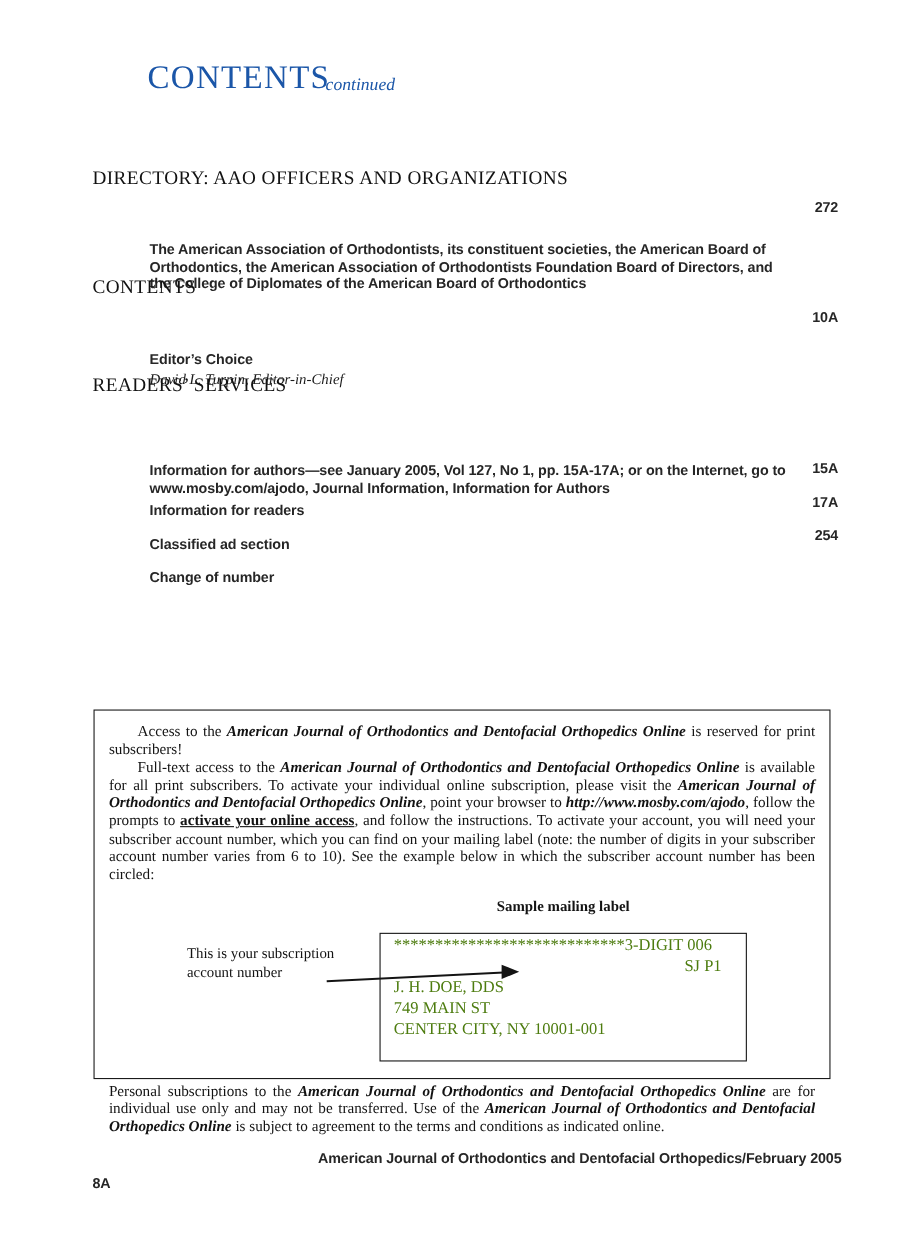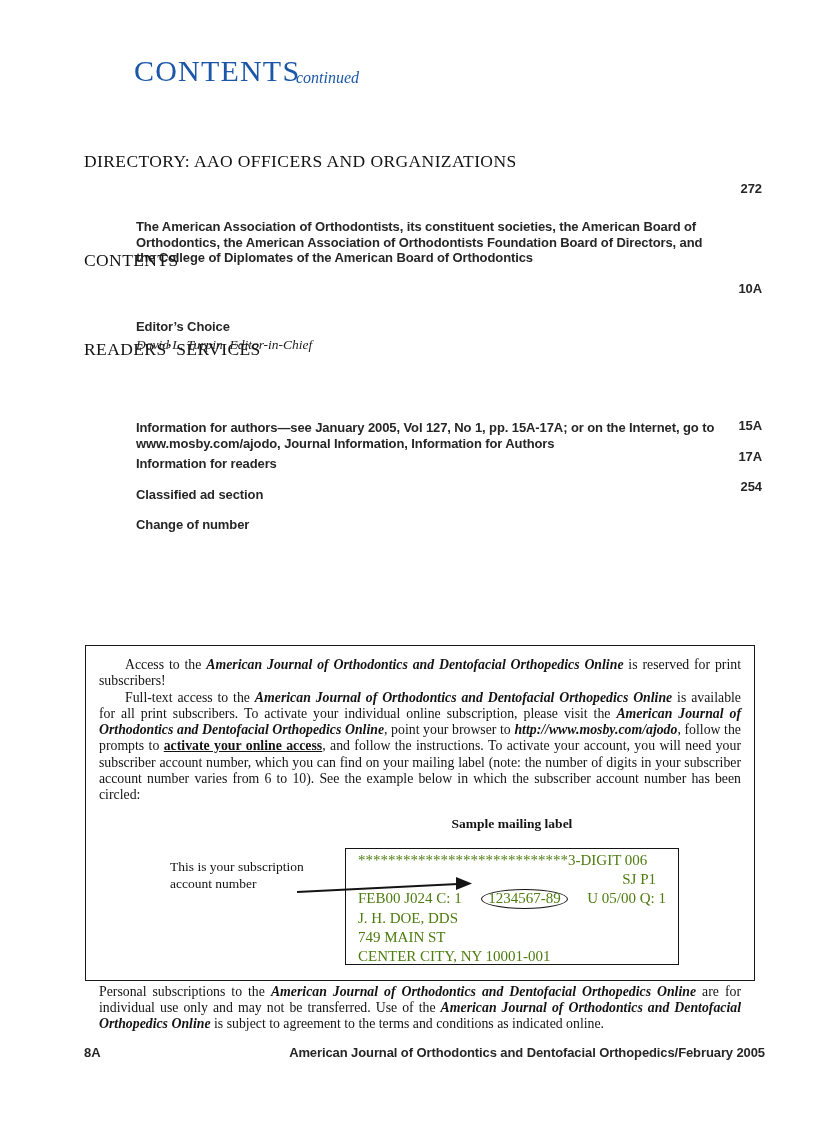--- a/index.html
+++ b/index.html
@@ -69,21 +69,21 @@
   .l3 { display: flex; justify-content: space-between; align-items: center; }
   .circle {
     display: inline-block; border: 1.5px solid #141414; border-radius: 50%;
     padding: 0 6px 1px 6px; line-height: 17px;
   }
   .annot { position: absolute; left: 71px; top: 20px; font-size: 13.5px; line-height: 17px; color: #131313; }
   .arrow-svg { position: absolute; left: 196px; top: 34px; }
 
   
   .footer-num {
-    left: 84px; top: 1045px; font-family: "Liberation Sans", sans-serif;
+    left: 84px; top: 1068px; font-family: "Liberation Sans", sans-serif;
     font-weight: bold; font-size: 13px; color: #262626;
   }
   .footer-title {
     right: 73px; top: 1045px; font-family: "Liberation Sans", sans-serif;
     font-weight: bold; font-size: 13px; color: #262626; letter-spacing: -0.1px;
   }
 </style>
 </head>
 <body>
 
@@ -132,25 +132,20 @@
     </div>
     <svg class="arrow-svg" width="182" height="30" viewBox="0 0 182 30">
       <line x1="2" y1="20" x2="163" y2="12" stroke="#141414" stroke-width="1.8"></line>
       <polygon points="161,5 177,11.5 161,18" fill="#141414"></polygon>
     </svg>
     <div class="mail-box">
       <div class="l1">
         <span>****************************</span><span>3-DIGIT 006</span>
       </div>
       <div class="l2">SJ P1</div>
-      <div class="l3">
-        <span>FEB00 J024 C: 1</span>
-        <span class="circle">1234567-89</span>
-        <span>U 05/00 Q: 1</span>
-      </div>
       <div>J. H. DOE, DDS</div>
       <div>749 MAIN ST</div>
       <div>CENTER CITY, NY 10001-001</div>
     </div>
   </div>
 
   <p class="p3"><span>Personal subscriptions to the </span><span class="ji">American Journal of Orthodontics and Dentofacial Orthopedics Online</span><span> are for individual use only and may not be transferred. Use of the </span><span class="ji">American Journal of Orthodontics and Dentofacial Orthopedics Online</span><span> is subject to agreement to the terms and conditions as indicated online.</span></p>
 </div>
 
 <div class="abs footer-num">8A</div>

